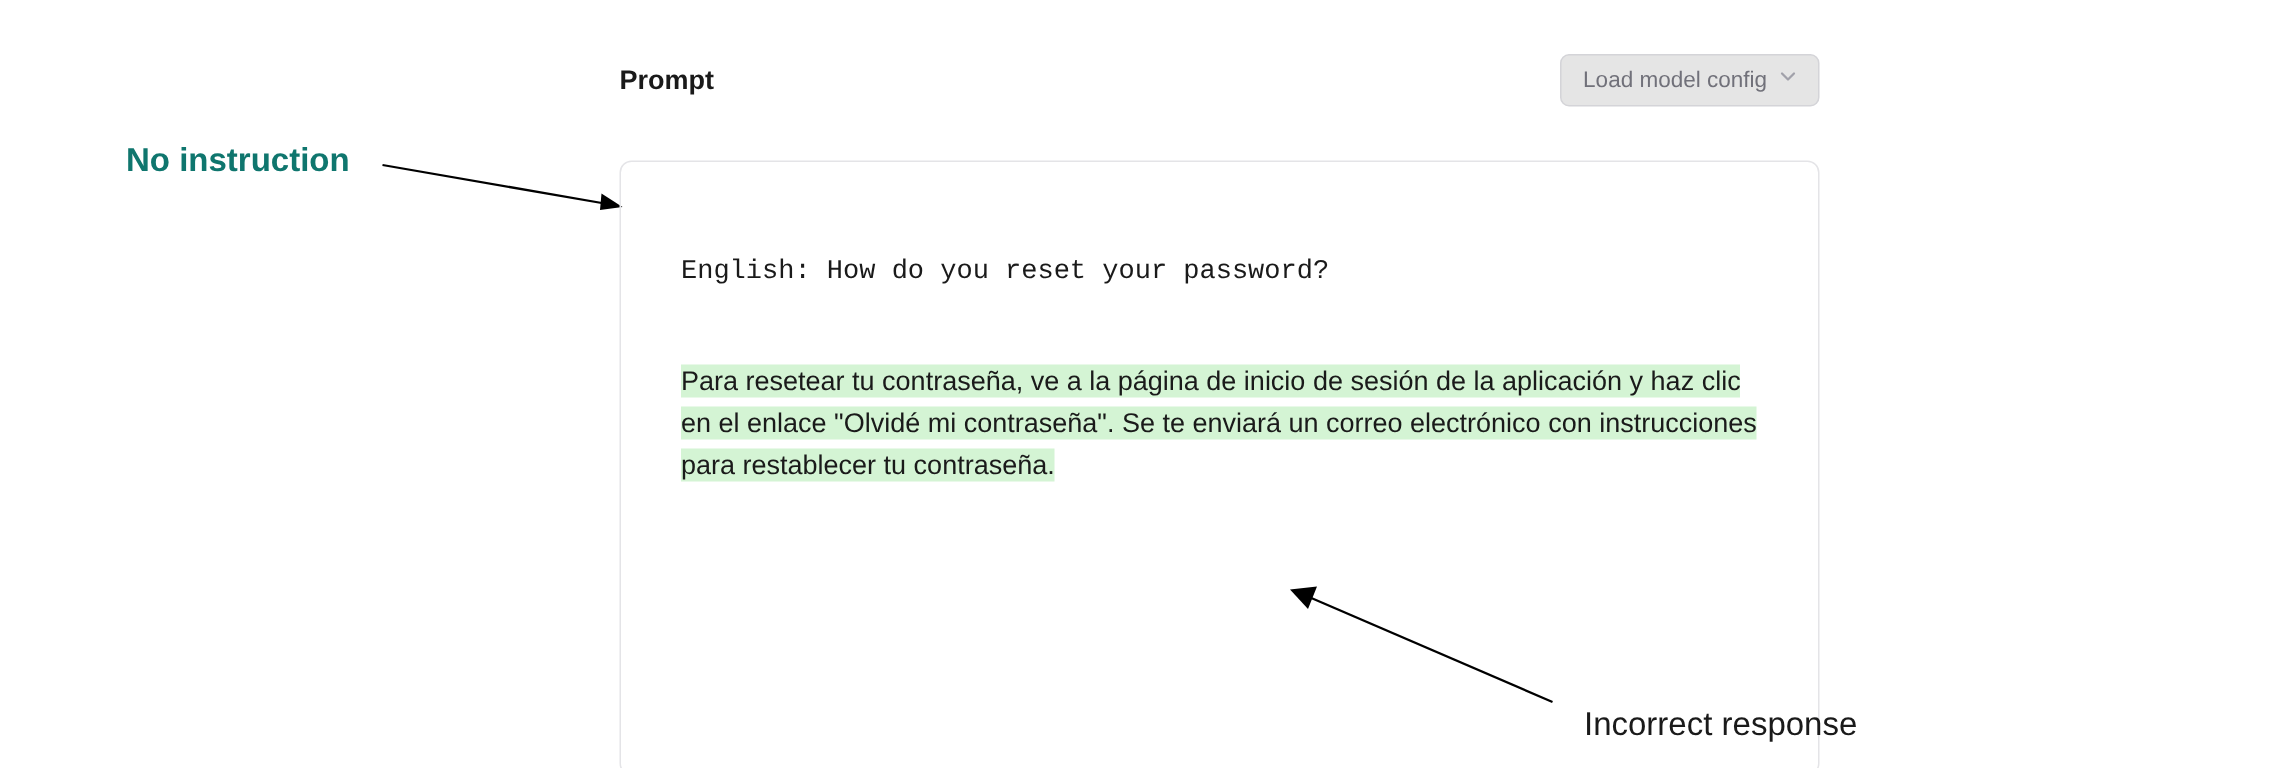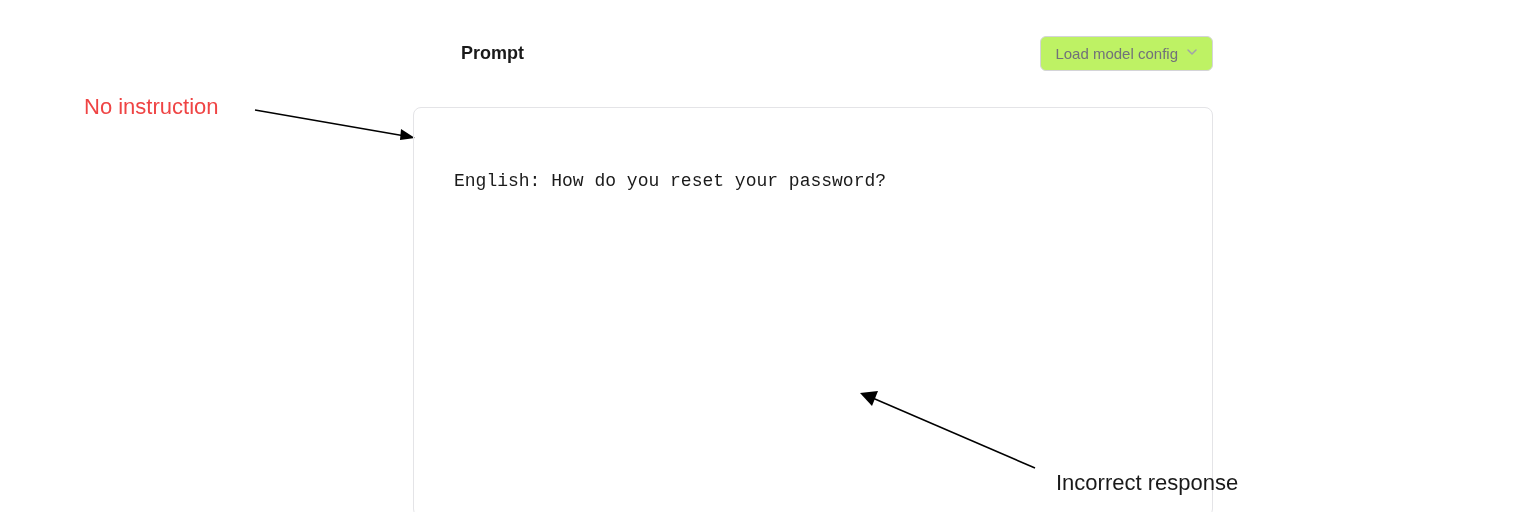--- a/index.html
+++ b/index.html
@@ -20,45 +20,44 @@
       left: 413px;
       width: 800px;
       display: flex;
       justify-content: space-between;
       align-items: center;
     }
     .prompt-label {
       font-size: 18px;
       font-weight: 700;
       color: #1a1a1a;
-      margin-left: 48px;
     }
     .load-config-btn {
       display: flex;
       align-items: flex-start;
       gap: 8px;
       padding: 8px 14px;
-      background: #bef264;
+      background: #e5e5e5;
       border: 1px solid #d4d4d8;
       border-radius: 6px;
       font-size: 15px;
       color: #71717a;
       cursor: pointer;
     }
     .load-config-btn .chevron {
       display: inline-block;
       transform: translateY(-1px);
     }
     .annotation-left {
       position: absolute;
       top: 94px;
       left: 84px;
       font-size: 22px;
-      color: #ef4444;
-      font-weight: 400;
+      color: #0f766e;
+      font-weight: 700;
     }
     .arrow-left {
       position: absolute;
       top: 100px;
       left: 250px;
       width: 170px;
       height: 50px;
     }
     .prompt-box {
       position: absolute;
@@ -124,20 +123,23 @@
 <div class="annotation-left">No instruction</div>
 
 <svg class="arrow-left" viewBox="0 0 170 50">
   <line x1="5" y1="10" x2="155" y2="36" stroke="#000000" stroke-width="1.5"></line>
   <polygon points="165,38 151,29 150,40" fill="#000000"></polygon>
 </svg>
 
 <div class="prompt-box">
   <div class="prompt-input-area">
     <div class="mono-line">English: How do you reset your password?</div>
+    <div class="response-block">
+      <span class="highlight">Para resetear tu contraseña, ve a la página de inicio de sesión de la aplicación y haz clic en el enlace "Olvidé mi contraseña". Se te enviará un correo electrónico con instrucciones para restablecer tu contraseña.</span>
+    </div>
   </div>
 </div>
 
 <svg class="arrow-right" viewBox="0 0 190 90">
   <line x1="8" y1="8" x2="175" y2="80" stroke="#000000" stroke-width="1.5"></line>
   <polygon points="0,5 18,3 12,18" fill="#000000"></polygon>
 </svg>
 
 <div class="annotation-right">Incorrect response</div>
 

